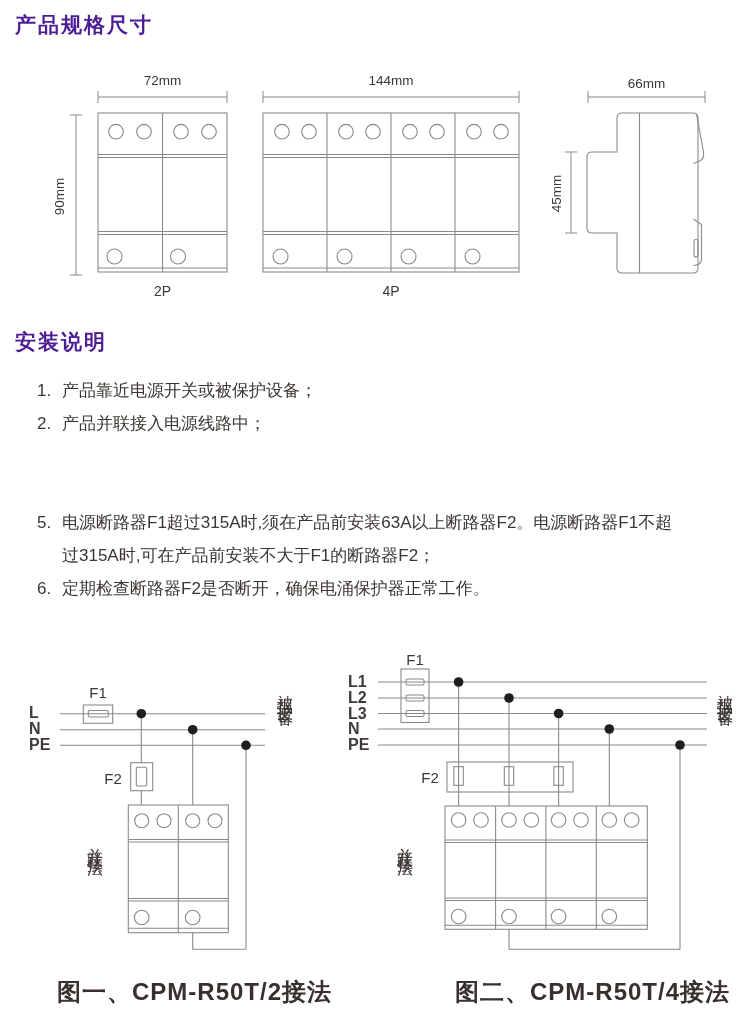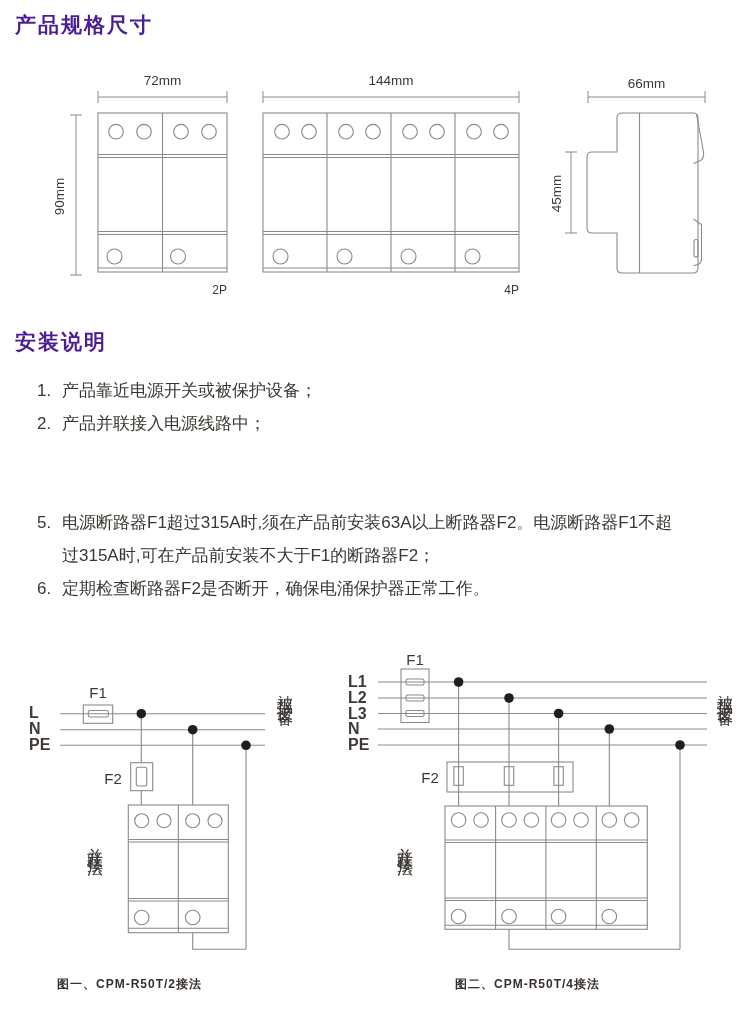--- a/index.html
+++ b/index.html
@@ -6,32 +6,32 @@
   #page {
     position:relative; width:750px; height:1012px; margin:0 auto;
     background:#ffffff; overflow:hidden;
     font-family:"Liberation Sans","DejaVu Sans",sans-serif;
     color:#3c3733;
   }
   #page svg { position:absolute; left:0; top:0; }
   .abs { position:absolute; white-space:nowrap; }
   .h1 { font-size:21px; font-weight:bold; letter-spacing:2px; color:#4c1d95; }
   .dim { font-size:13.5px; color:#3c3733; text-align:center; }
-  .plabel { font-size:12px; color:#3c3733; text-align:right; }
+  .plabel { font-size:14px; color:#3c3733; text-align:center; }
   .rot { transform:rotate(-90deg); }
   .item { position:absolute; left:37px; width:660px; font-size:17px; line-height:33px; color:#3b3631; }
   .item .num { display:inline-block; width:25px; vertical-align:top; }
   .item .txt { display:inline-block; width:620px; vertical-align:top; white-space:normal; }
   .linelabel { font-size:16px; font-weight:bold; color:#403a36; }
   .flabel { font-size:15px; color:#3c3733; text-align:center; }
   .vtext {
     writing-mode:vertical-rl; text-orientation:upright;
     font-size:16px; letter-spacing:4px; color:#3b3631; line-height:18px;
   }
-  .caption { font-size:12px; font-weight:bold; letter-spacing:1px; color:#37302c; }
+  .caption { font-size:24px; font-weight:bold; letter-spacing:1px; color:#37302c; }
 </style>
 </head>
 <body>
 
 <div id="page">
 
   <svg width="750" height="1012" viewBox="0 0 750 1012">
     <g fill="none" stroke="#8a8a8a" stroke-width="1.1">
 
       <g>

